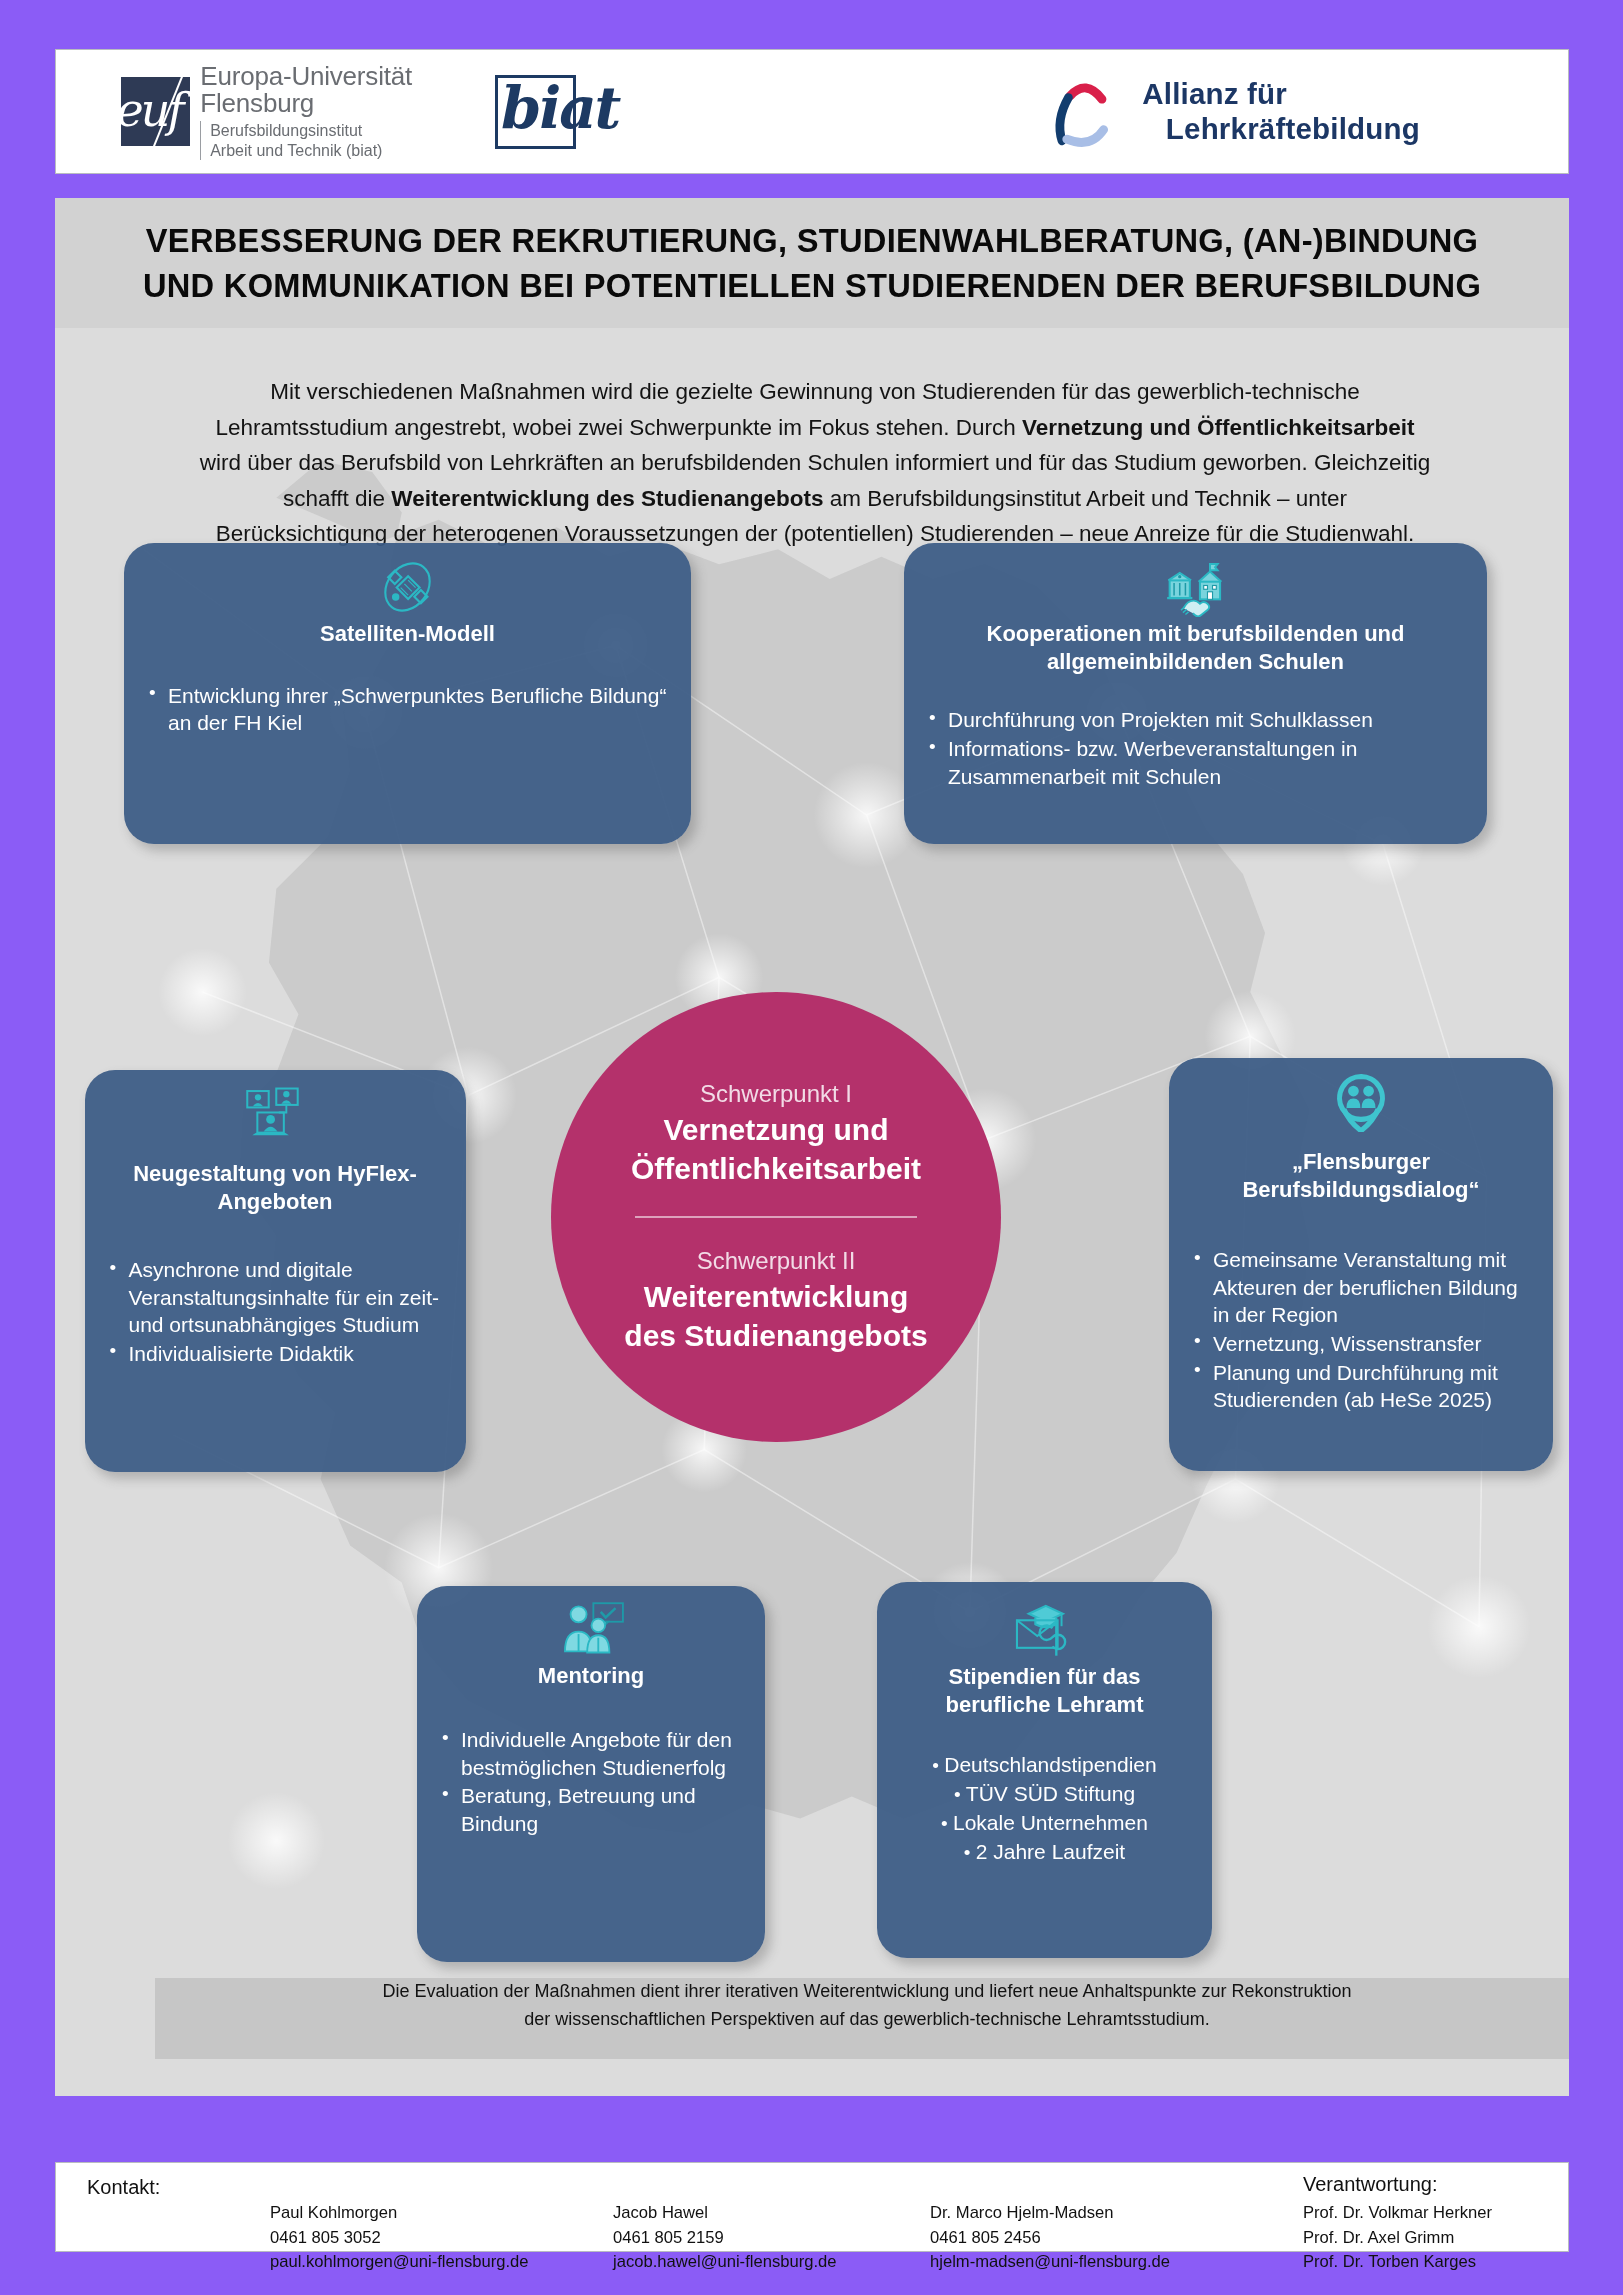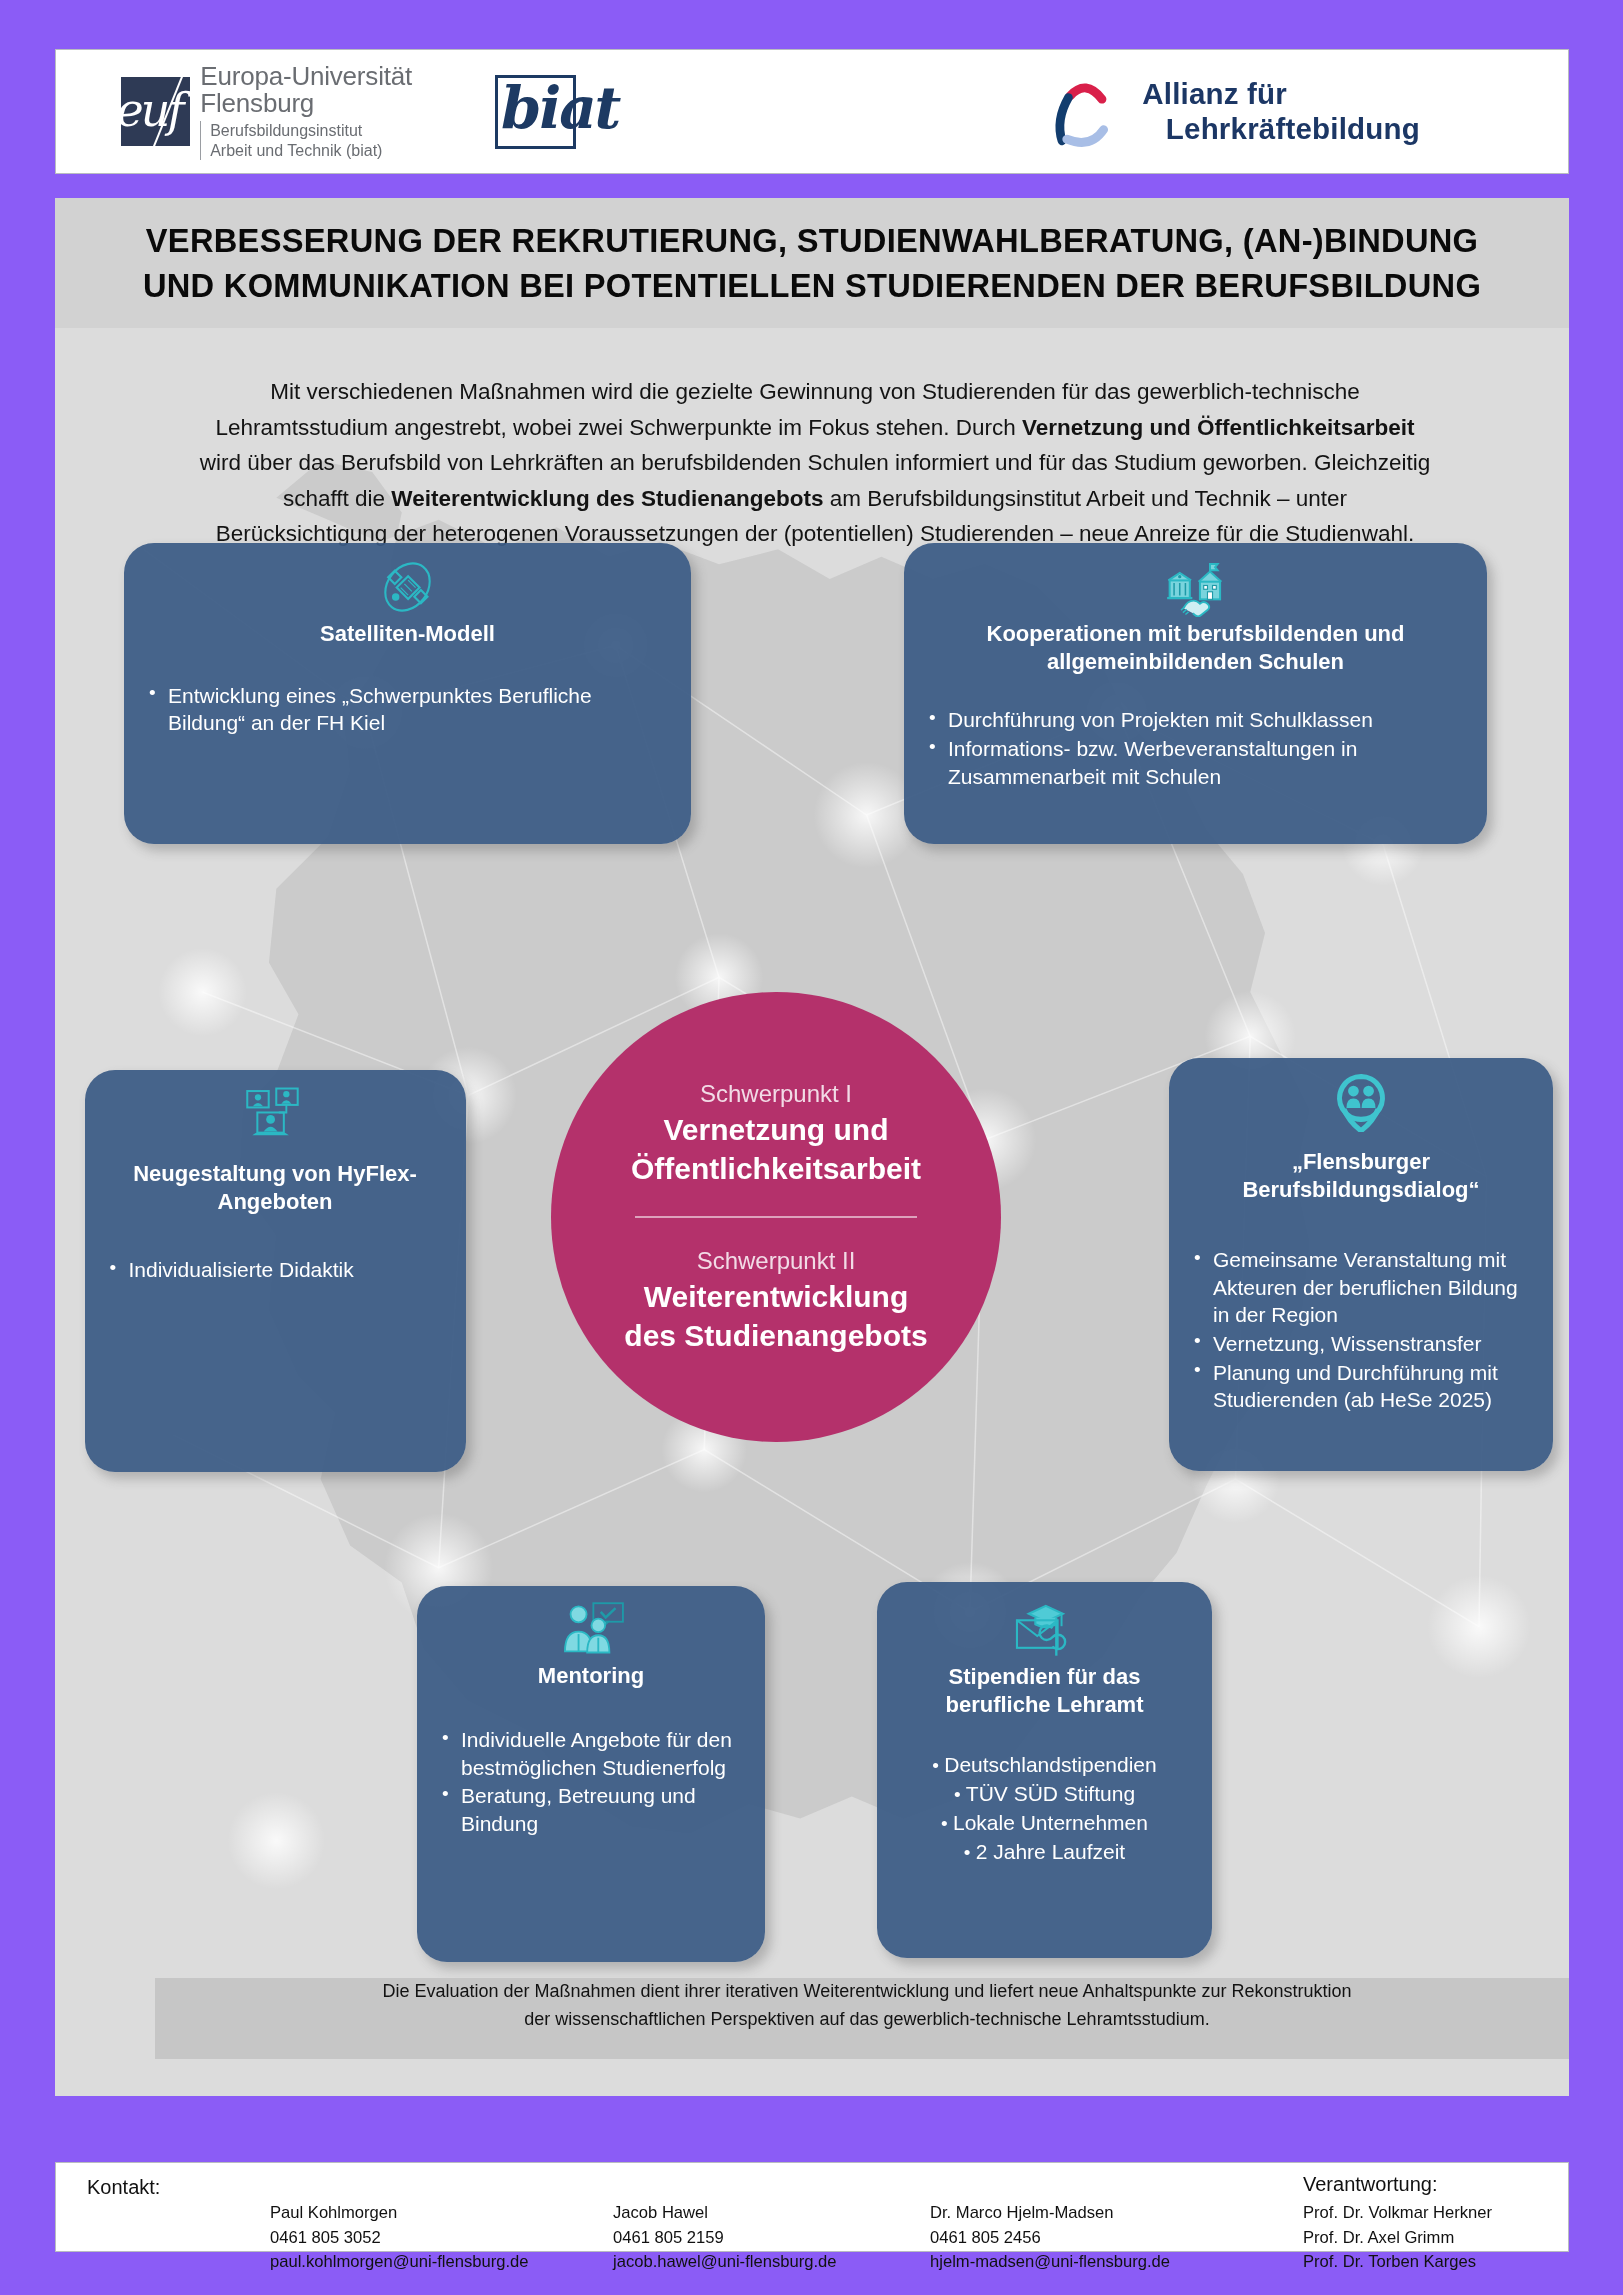--- a/index.html
+++ b/index.html
@@ -277,21 +277,21 @@
           <ellipse cx="50" cy="45" rx="32" ry="41" transform="rotate(38 50 45)"></ellipse>
           <rect x="38" y="33" width="26" height="26" transform="rotate(45 51 46)"></rect>
           <path d="M45 40 L57 52 M51 34 L63 46 M39 46 L51 58" stroke-width="2"></path>
           <rect x="22" y="22" width="15" height="15" transform="rotate(45 29.5 29.5)"></rect>
           <rect x="64" y="53" width="15" height="15" transform="rotate(45 71.5 60.5)"></rect>
           <circle cx="31" cy="61" r="6" fill="#2BB8C4" stroke="none"></circle>
         </svg>
       </div>
       <h3>Satelliten-Modell</h3>
       <ul>
-        <li>Entwicklung eines „Schwerpunktes Berufliche Bildung“ an der FH Kiel</li>
+        <li>Entwicklung ihrer „Schwerpunktes Berufliche Bildung“ an der FH Kiel</li>
       </ul>
     </div>
 
     <div class="card" id="card-koop">
       <div class="icon-wrap">
         <svg width="71" height="58" viewBox="0 0 110 92" fill="none" stroke="#2BB8C4" stroke-width="3.2">
           <path d="M12 34 L30 22 L48 34" fill="#79D4DD" stroke="#2BB8C4"></path>
           <rect x="14" y="34" width="32" height="28" fill="#79D4DD"></rect>
           <path d="M21 38 v20 M30 38 v20 M39 38 v20" stroke="#1E9AA8" stroke-width="2.4"></path>
           <circle cx="30" cy="28" r="2.6" fill="#1E9AA8" stroke="none"></circle>
@@ -324,20 +324,21 @@
           <path d="M62 28 q8 -11 16 0" fill="#2BB8C4" stroke="none"></path>
           <path d="M70 30 v12 h-12" stroke-width="3"></path>
           <rect x="24" y="42" width="42" height="32" fill="none"></rect>
           <circle cx="45" cy="53" r="7" fill="#2BB8C4" stroke="none"></circle>
           <path d="M34 72 q11 -15 22 0" fill="#2BB8C4" stroke="none"></path>
           <path d="M16 78 h58 l-6 -4 H22 Z" fill="#2BB8C4" stroke="none"></path>
         </svg>
       </div>
       <h3>Neugestaltung von HyFlex-Angeboten</h3>
       <ul>
+        <li>Asynchrone und digitale Veranstaltungsinhalte für ein zeit- und ortsunabhängiges Studium</li>
         <li>Individualisierte Didaktik</li>
       </ul>
     </div>
 
     <div class="card" id="card-dialog">
       <div class="icon-wrap">
         <svg width="58" height="58" viewBox="0 0 90 92" fill="none">
           <path d="M45 4 a34 34 0 1 1 -0.1 0 Z M45 4 a34 34 0 1 0 0.1 0" stroke="#3FC4CE" stroke-width="8" fill="none"></path>
           <path d="M18 56 q8 20 27 34 q19 -14 27 -34" stroke="#3FC4CE" stroke-width="8" fill="none"></path>
           <circle cx="33" cy="27" r="8.5" fill="#3FC4CE"></circle>

